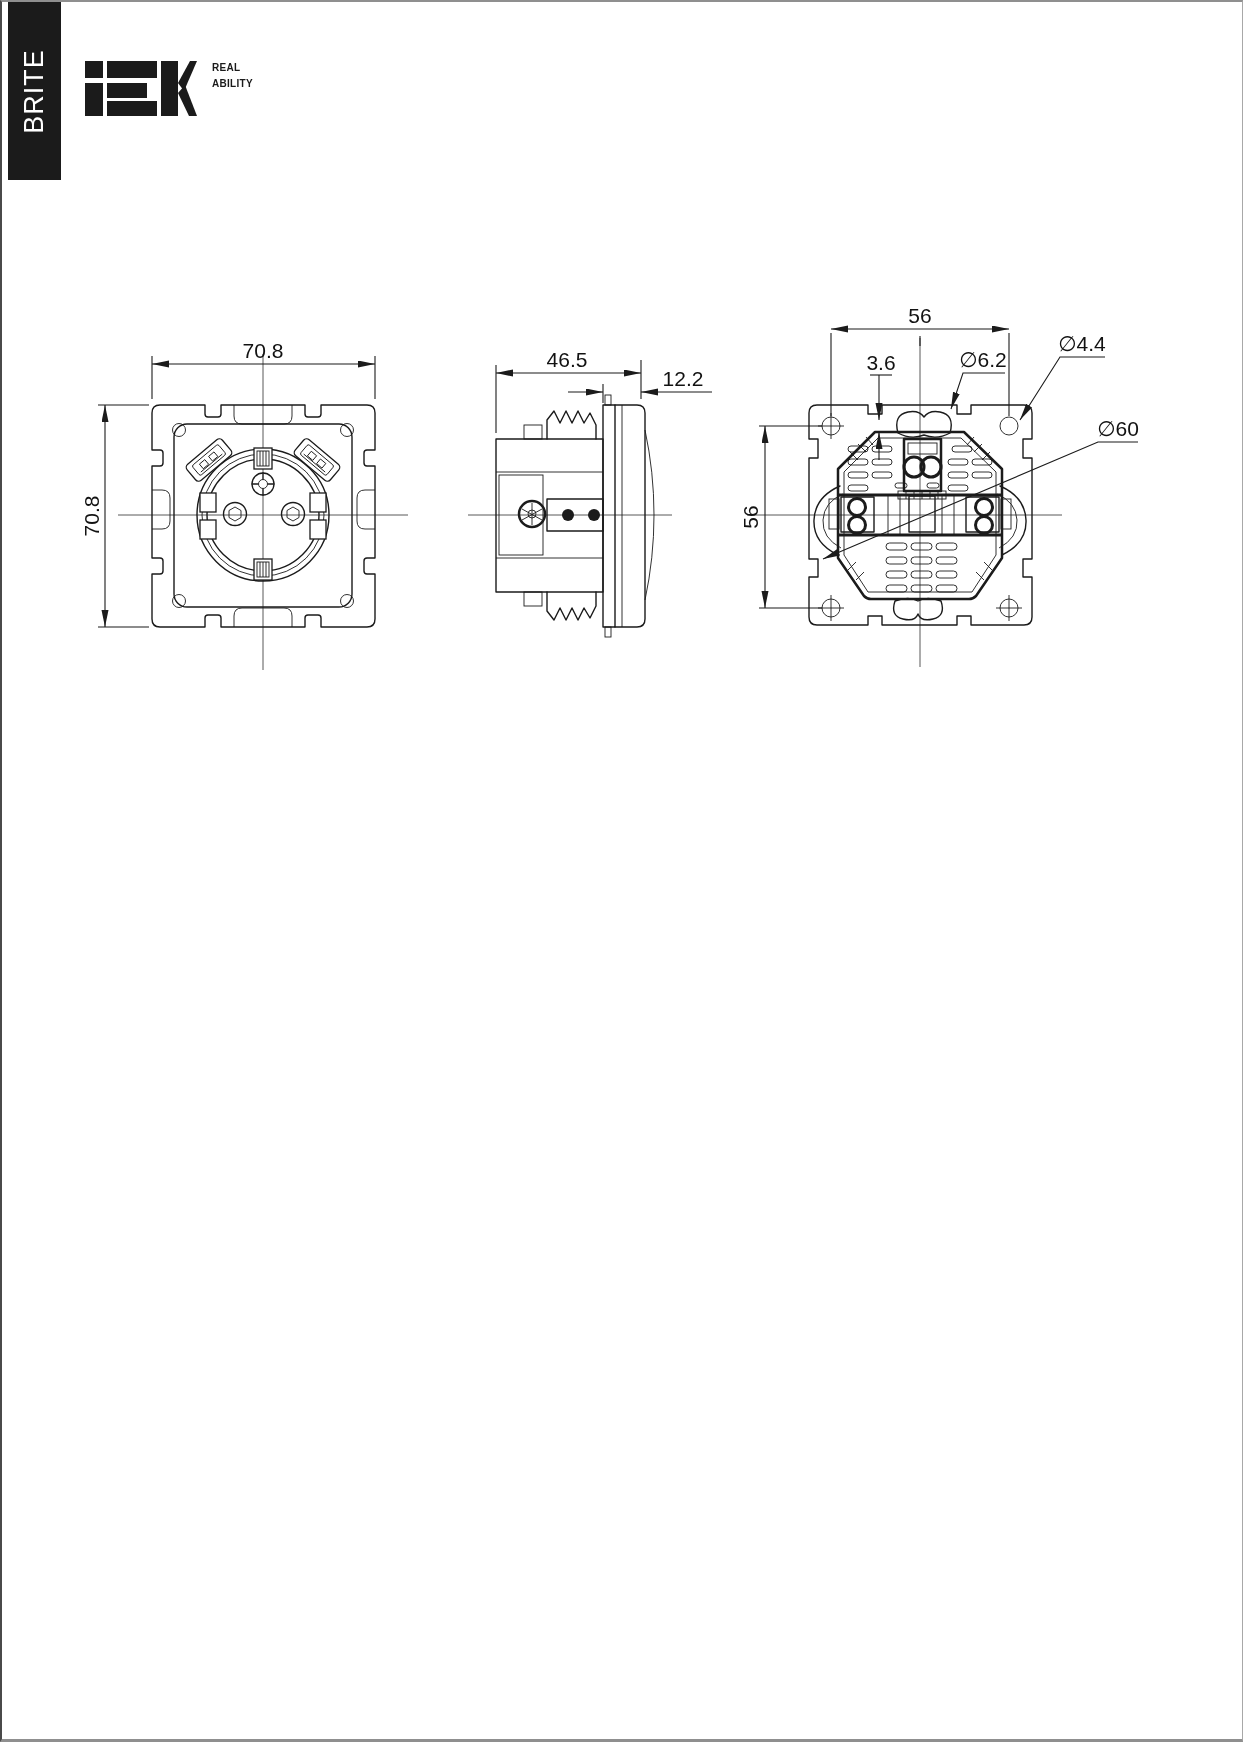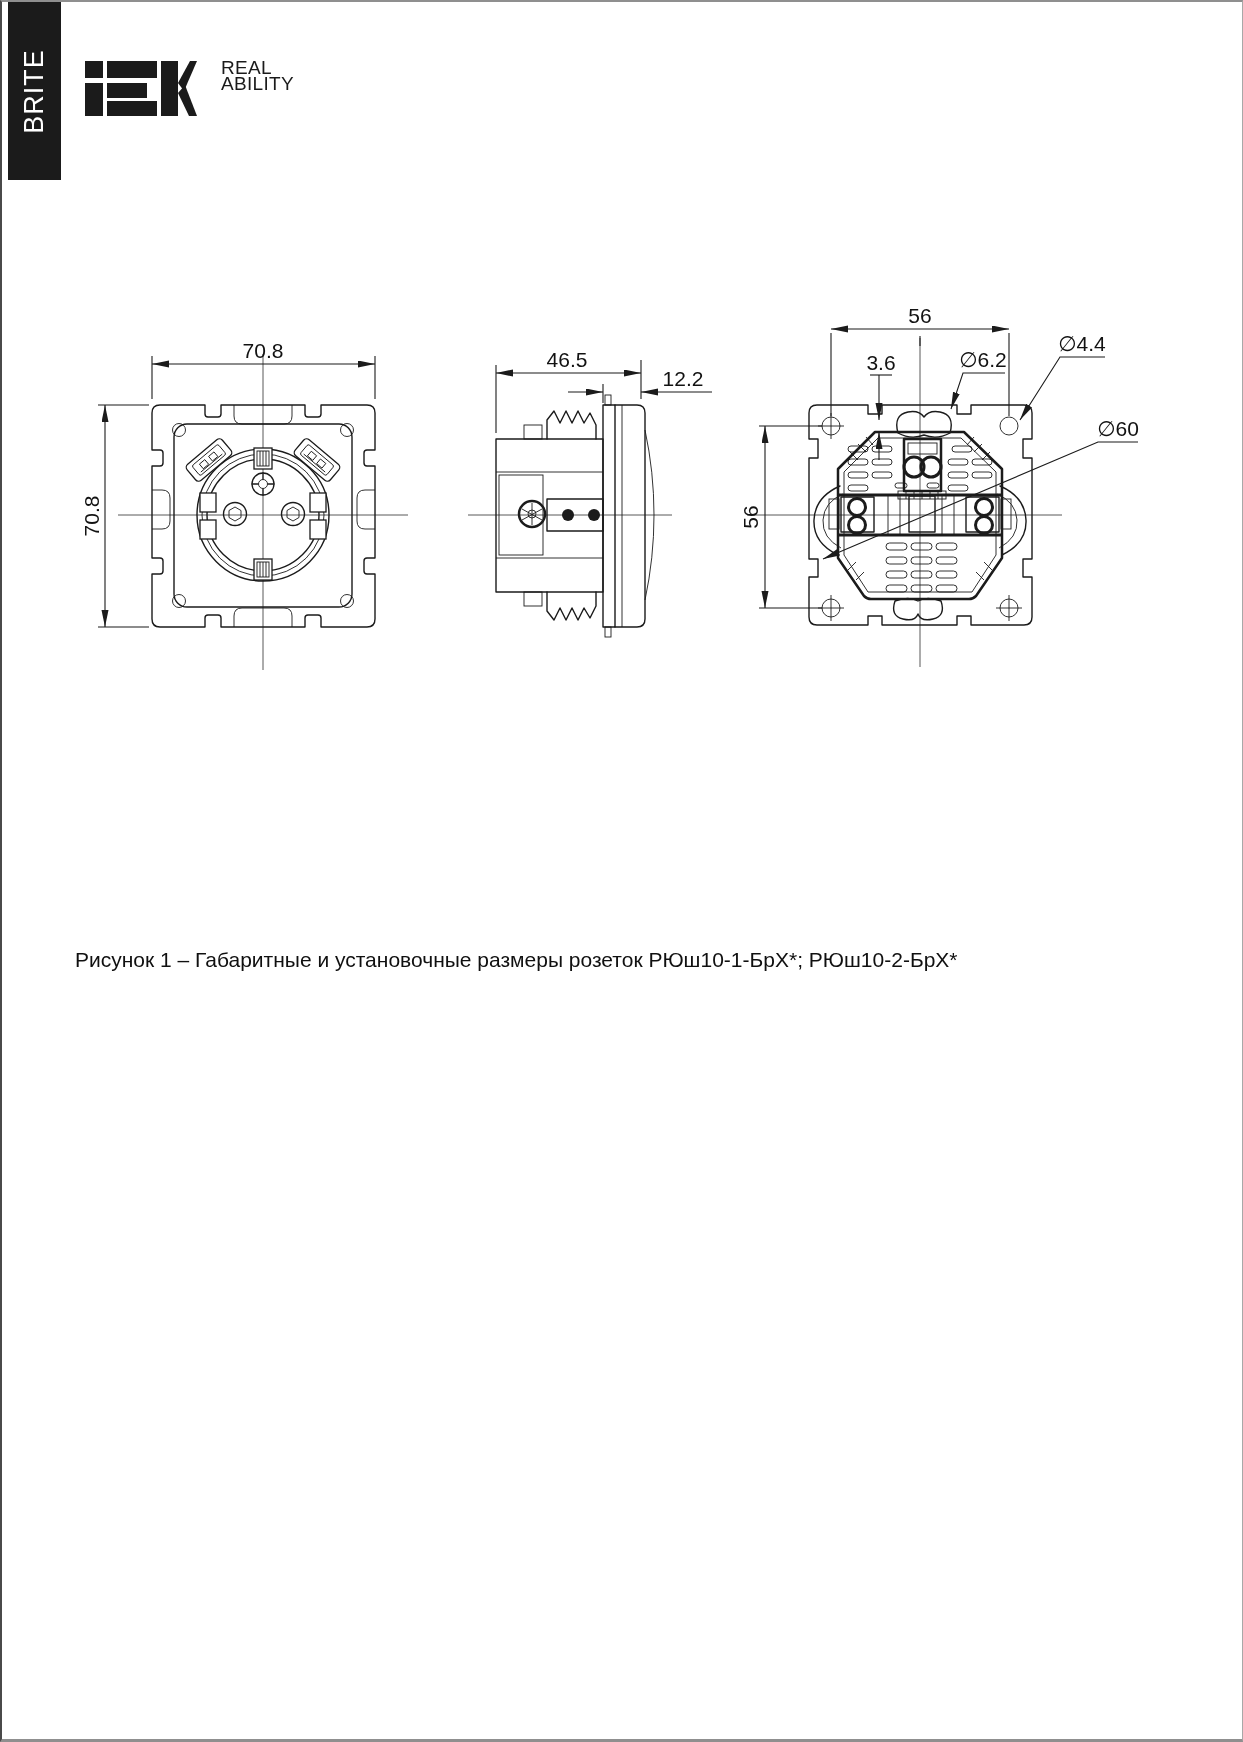--- a/index.html
+++ b/index.html
@@ -13,22 +13,22 @@
   .brite-bar{
     position:absolute;left:6px;top:0;width:53px;height:178px;
     background:#1b1b1b;display:flex;align-items:center;justify-content:center;
   }
   .brite-bar span{
     color:#ffffff;font-size:27px;font-weight:400;letter-spacing:1px;
     transform:rotate(-90deg);white-space:nowrap;
   }
   .logo-svg{position:absolute;left:81px;top:55px;}
   .tagline{
-    position:absolute;left:219px;top:58px;color:#1b1b1b;
-    font-size:19px;font-weight:400;line-height:16px;letter-spacing:.3px;
+    position:absolute;left:210px;top:58px;color:#1b1b1b;
+    font-size:10px;font-weight:700;line-height:16px;letter-spacing:.3px;
   }
   .caption{
     position:absolute;left:73px;top:946px;width:1000px;
     font-size:21px;color:#101010;letter-spacing:0;
   }
   .drawing{position:absolute;left:0;top:0;}
   
   .ln{fill:none;stroke:#1b1b1b;stroke-width:1.4;stroke-linejoin:round;stroke-linecap:round;}
   .ln2{fill:none;stroke:#1b1b1b;stroke-width:2.5;stroke-linejoin:round;}
   .ln3{fill:none;stroke:#1b1b1b;stroke-width:3;}
@@ -394,15 +394,14 @@
         <text class="dimtxt" x="1080" y="349" text-anchor="middle">∅4.4</text>
       </g>
 
       <g>
         <polyline class="dim" points="1136,440 1096,440 821,557" fill="none" marker-end="url(#arr)"></polyline>
         <text class="dimtxt" x="1116" y="434" text-anchor="middle">∅60</text>
       </g>
     </g>
   </svg>
 
-  <div class="caption">Рисунок 1 – Габаритные и установочные размеры розеток РЮш10-1-БрХ*; РЮш10-2-БрХ*</div>
 
 </div>
 
 </body></html>

